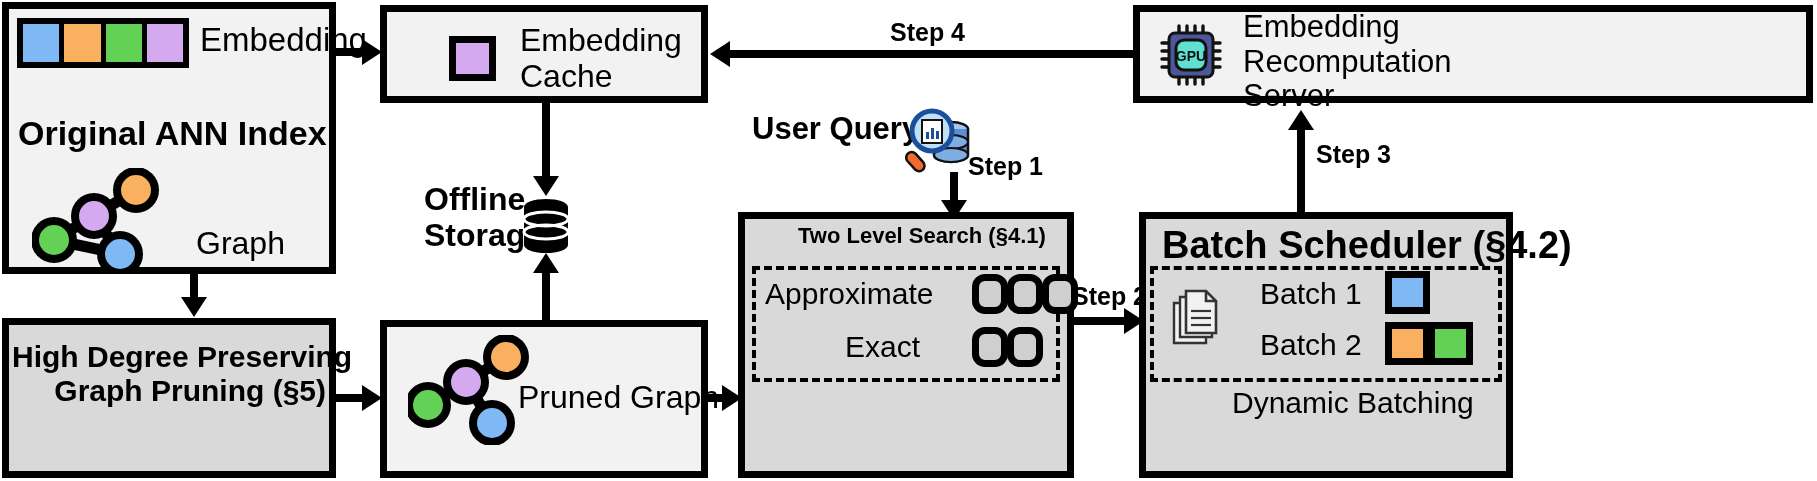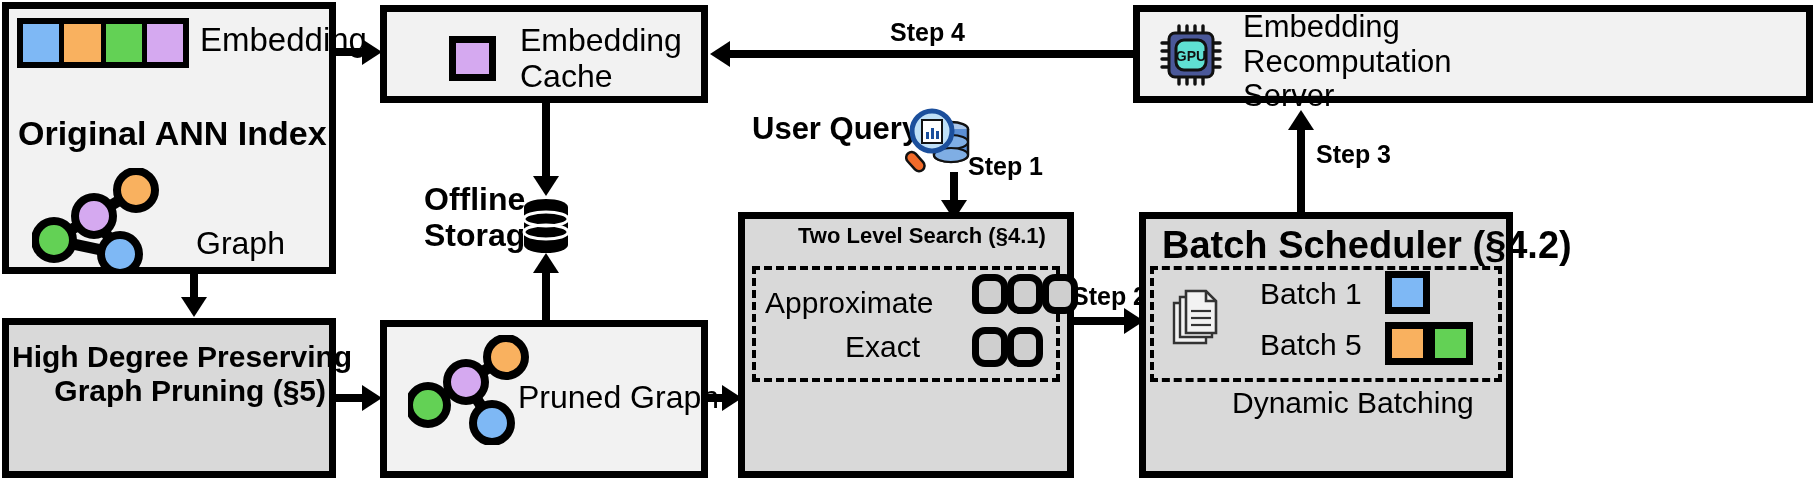--- a/index.html
+++ b/index.html
@@ -146,21 +146,21 @@
   <div class="ln" style="left:950px;top:172px;width:8px;height:34px;"></div>
   <div class="ah d" style="left:941px;top:200px;"></div>
   <div class="step" style="left:968px;top:152px;">Step 1</div>
 
   <div class="box gray" style="left:738px;top:212px;width:336px;height:266px;"></div>
 
   <div class="lbl" style="left:798px;top:224px;font-size:22px;font-weight:bold;">Two Level Search (§4.1)</div>
 
   <div class="dashed" style="left:752px;top:266px;width:308px;height:116px;"></div>
 
-  <div class="lbl" style="left:765px;top:277px;font-size:30px;margin-top:9px;">Approximate</div>
+  <div class="lbl" style="left:765px;top:277px;font-size:30px;">Approximate</div>
   <div class="qslot" style="left:972px;top:274px;width:36px;height:40px;"></div>
   <div class="qslot" style="left:1007px;top:274px;width:36px;height:40px;"></div>
   <div class="qslot" style="left:1042px;top:274px;width:36px;height:40px;"></div>
 
   <div class="lbl" style="left:845px;top:330px;font-size:30px;">Exact</div>
   <div class="qslot" style="left:972px;top:327px;width:36px;height:40px;"></div>
   <div class="qslot" style="left:1007px;top:327px;width:36px;height:40px;"></div>
 
 
   <div class="ln" style="left:1074px;top:317px;width:52px;height:8px;"></div>
@@ -179,21 +179,21 @@
     <path d="M16 2 h20 l10 10 v32 H16 Z" fill="#f2f2f2" stroke="#333" stroke-width="2.6"></path>
     <path d="M36 2 v10 h10" fill="none" stroke="#333" stroke-width="2.6"></path>
     <line x1="21" y1="22" x2="41" y2="22" stroke="#333" stroke-width="2.2"></line>
     <line x1="21" y1="29" x2="41" y2="29" stroke="#333" stroke-width="2.2"></line>
     <line x1="21" y1="36" x2="41" y2="36" stroke="#333" stroke-width="2.2"></line>
   </svg>
 
   <div class="lbl" style="left:1260px;top:277px;font-size:30px;">Batch 1</div>
   <div class="sq" style="left:1385px;top:271px;width:45px;height:43px;background:#7EB8F5;"></div>
 
-  <div class="lbl" style="left:1260px;top:328px;font-size:30px;">Batch 5</div>
+  <div class="lbl" style="left:1260px;top:328px;font-size:30px;">Batch 2</div>
   <div class="sq" style="left:1385px;top:322px;width:45px;height:43px;background:#F9B15F;"></div>
   <div class="sq" style="left:1428px;top:322px;width:45px;height:43px;background:#63D155;"></div>
 
   <div class="lbl" style="left:1232px;top:386px;font-size:30px;">Dynamic Batching</div>
 
   <div class="ln" style="left:1297px;top:128px;width:8px;height:86px;"></div>
   <div class="ah u" style="left:1288px;top:110px;"></div>
   <div class="step" style="left:1316px;top:140px;text-align:center;">Step 3</div>
 
   <div class="box gray" style="left:2px;top:318px;width:334px;height:160px;"></div>

